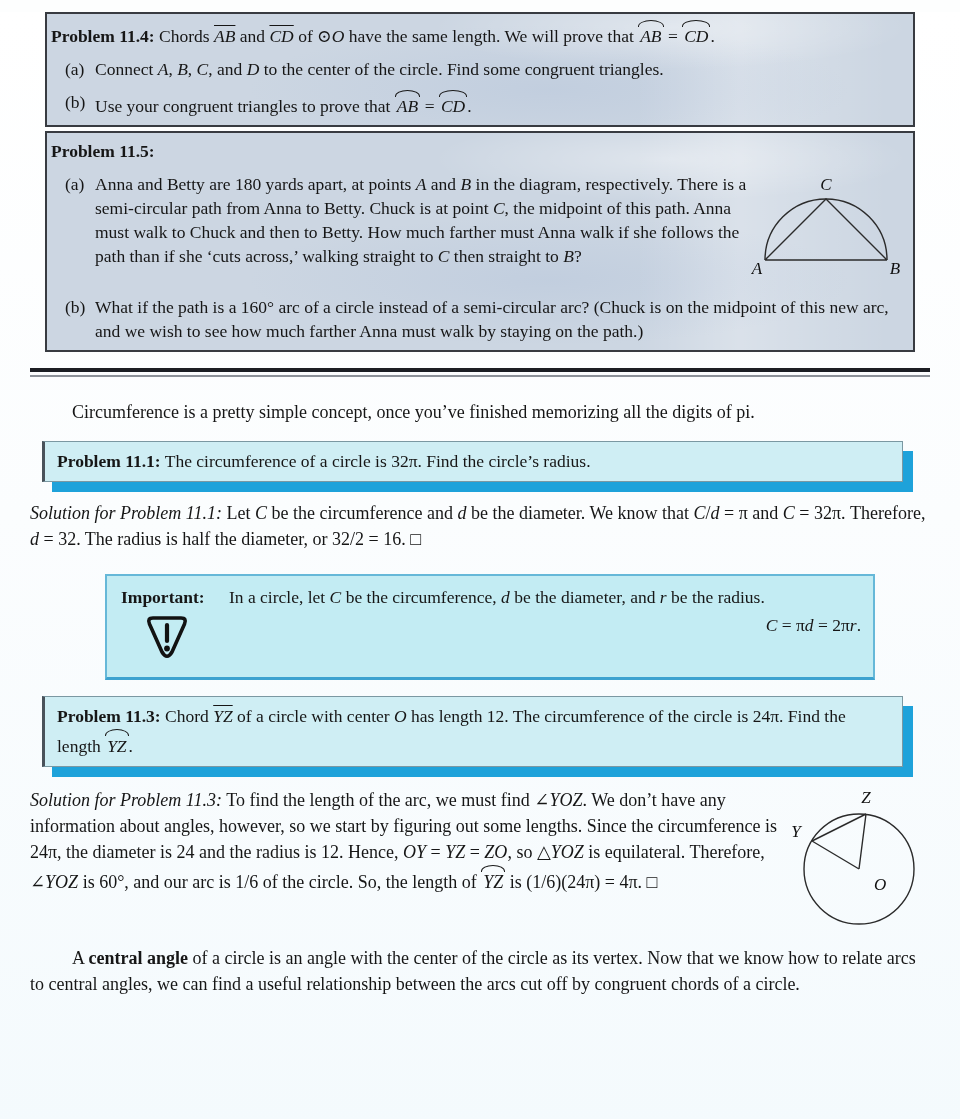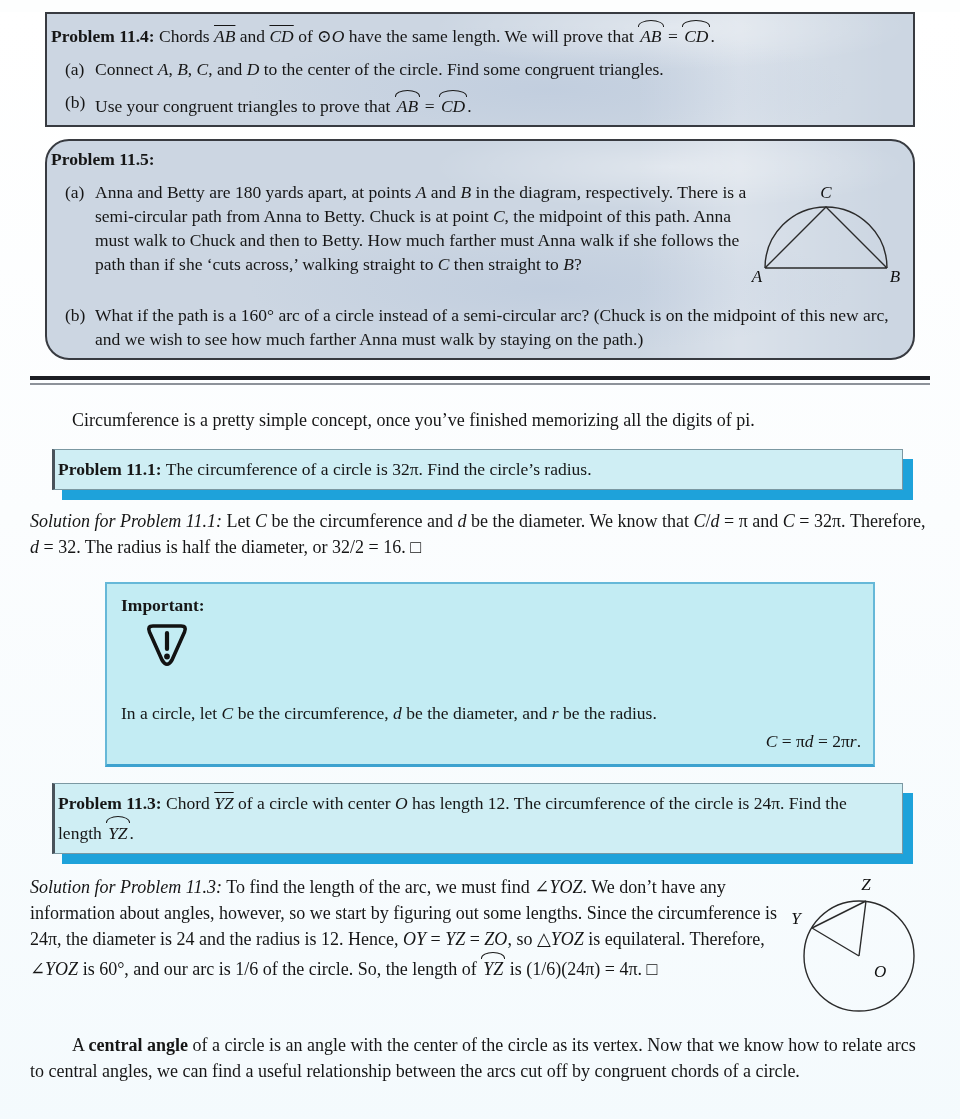--- a/index.html
+++ b/index.html
@@ -19,21 +19,21 @@
 
   
   .gray-box{margin:0 15px;border:2px solid #383b41;box-sizing:border-box;
     padding:5px 12px 7px 4px;font-size:17.5px;line-height:24px;
     background:
       radial-gradient(ellipse 340px 60px at 72% 12%, rgba(255,255,255,0.38), transparent 70%),
       radial-gradient(ellipse 420px 90px at 58% 68%, rgba(140,165,205,0.16), transparent 72%),
       linear-gradient(90deg, rgba(255,255,255,0) 68%, rgba(255,255,255,0.28) 80%, rgba(255,255,255,0) 97%),
       #ccd6e2;}
   .box-114{margin-top:12px;}
-  .box-115{margin-top:12px;border-radius:24px;}
+  .box-115{margin-top:4px;}
   .box-title{margin:1px 0 0 0;}
   .box-item{display:flex;margin-top:9px;}
   .item-label{flex:0 0 44px;padding-left:14px;box-sizing:border-box;}
   .item-text{flex:1;margin:0;}
   .item-text p{margin:0;}
   .hints{margin-top:0;}
 
   
   figure.diagram{margin:0;}
   .semicircle{float:right;width:150px;margin:10px 0 2px 14px;}
@@ -46,33 +46,33 @@
   .rule-thick{height:4px;background:#1c1e23;}
   .rule-thin{height:2px;background:#8d9299;margin-top:3px;}
 
   
   .para{margin:0;font-size:18px;line-height:26px;}
   .indent{text-indent:42px;}
   .intro{margin-top:22px;}
   .solution{margin-top:18px;}
 
   
-  .cyan-box{margin:0 27px 0 22px;box-sizing:border-box;
+  .cyan-box{margin:0 27px 0 12px;box-sizing:border-box;
     background:#cfeef4;border:1px solid #7b98a2;border-left:3px solid #49525a;
     box-shadow:10px 10px 0 0 #1ea2da;
-    padding:6px 10px 7px 3px;font-size:17.5px;line-height:26px;}
+    padding:6px 10px 7px 12px;font-size:17.5px;line-height:26px;}
   .cyan-box p{margin:0;}
   .box-111{margin-top:16px;}
   .box-112{margin-top:26px;}
   .box-113{margin-top:16px;}
 
   
   .important-box{margin:22px 55px 11px 75px;box-sizing:border-box;display:flex;
     background:#c3ecf3;border:2px solid #66b8d8;border-bottom:3px solid #3da2cf;
-    padding:8px 12px 10px 14px;font-size:17.5px;line-height:26px;flex-direction:column;}
+    padding:8px 12px 10px 14px;font-size:17.5px;line-height:26px;}
   .imp-left{flex:0 0 108px;}
   .imp-label{margin:0;}
   .imp-icon{margin:4px 0 0 24px;width:46px;}
   .imp-body{flex:1;}
   .imp-body p{margin:0;}
   .imp-eq{text-align:right;margin-top:2px !important;}
 
   
   .sol3-wrap{margin-top:20px;min-height:150px;}
   .closing{margin-top:8px;}

